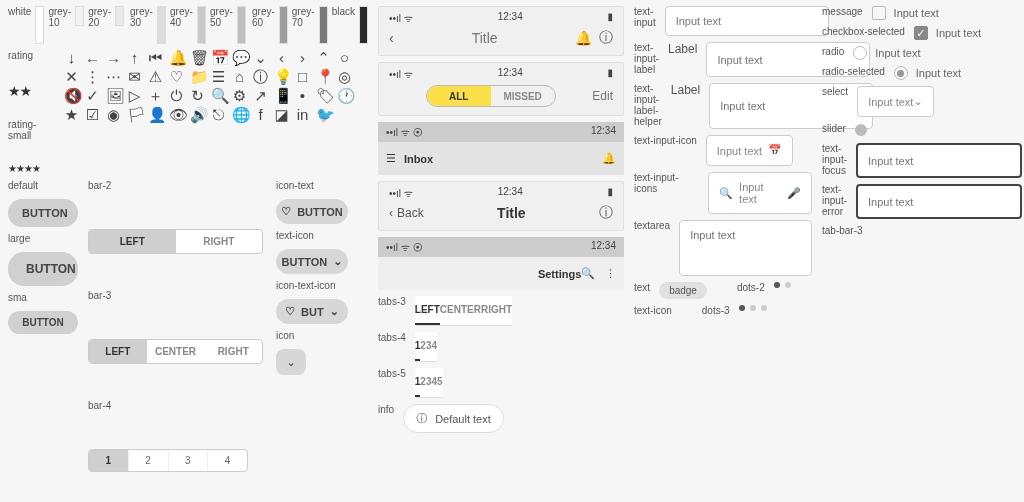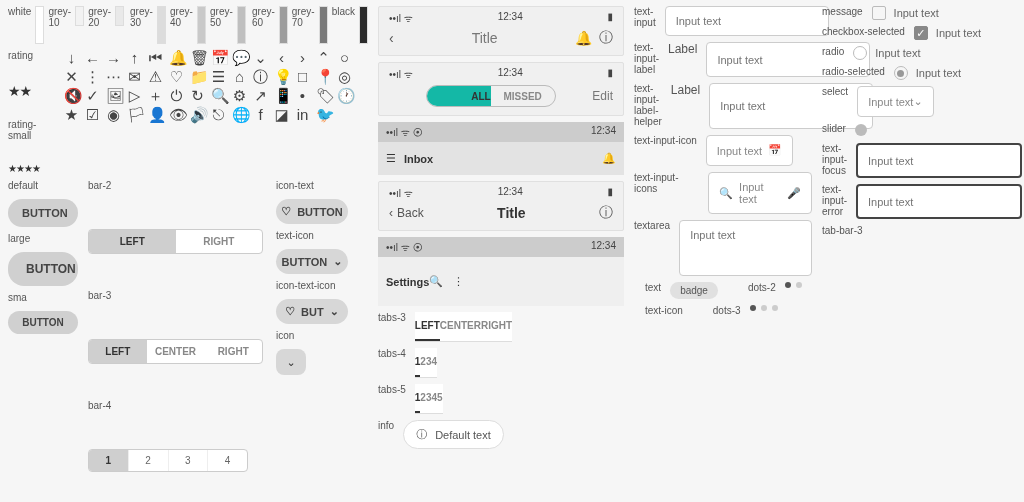--- a/index.html
+++ b/index.html
@@ -53,24 +53,24 @@
   .table-row .cell{font-size:10px; color:#666;}
   .cb { width:12px;height:12px;border:1px solid #bbb;border-radius:2px;}
   
   .bar { background:#f0f0f0; border:1px solid #e0e0e0; border-radius:2px; padding:4px 8px; }
   .status { display:flex; justify-content:space-between; font-size:10px; color:#444; padding:0 2px;}
   .navbar { display:flex; align-items:center; justify-content:space-between; padding:4px 2px; }
   .nav-mid { font-size:14px; color:#777; }
   .nav-left,.nav-right{display:flex;align-items:center;gap:6px;font-size:14px;color:#555;}
   .pillseg{display:flex;border:1px solid #bbb;border-radius:14px;overflow:hidden;height:22px;width:130px;}
   .pillseg .p{flex:1;text-align:center;font-size:10px;font-weight:700;line-height:22px;color:#888;}
-  .pillseg .p.a{background:#14b8a6;color:#333;text-align:right;}
+  .pillseg .p.a{background:#fde047;color:#333;}
   .inboxbar{background:#e3e3e3;padding:10px 8px;display:flex;align-items:center;justify-content:space-between;}
   .backrow{display:flex;align-items:center;gap:4px;font-size:12px;color:#555;}
-  .settingsbar{background:#efefef;padding:18px 8px;display:flex;align-items:center;justify-content:flex-start;}
+  .settingsbar{background:#efefef;padding:10px 8px;display:flex;align-items:center;justify-content:flex-end;}
   .tabs{display:flex;background:#fff;border-bottom:1px solid #ddd;}
   .tab{flex:1;text-align:center;font-size:10px;color:#888;padding:8px 0;font-weight:700;}
   .tab.act{color:#333;border-bottom:2px solid #333;}
   .toast{display:flex;gap:8px;align-items:center;background:#fff;border:1px solid #ddd;border-radius:18px;padding:6px 12px;font-size:11px;color:#555;width:fit-content;}
   
   .inp{border:1px solid #ccc;border-radius:4px;padding:8px 10px;font-size:11px;color:#888;background:#fff;}
   .inp.focus{border:2px solid #444;color:#888;}
   .inp.err{border:2px solid #444;}
   .errmsg{display:flex;align-items:center;gap:4px;font-size:10px;color:#555;margin-top:2px;}
   .inp-icon{display:flex;align-items:center;gap:6px;}
@@ -84,21 +84,21 @@
   .ck{display:flex;align-items:center;gap:8px;font-size:11px;color:#666;}
   .ckb{width:14px;height:14px;border:1px solid #bbb;border-radius:2px;display:flex;align-items:center;justify-content:center;font-size:11px;}
   .ckb.on{background:#888;color:#fff;border-color:#888;}
   .rdb{width:14px;height:14px;border:1px solid #bbb;border-radius:50%;display:flex;align-items:center;justify-content:center;}
   .rdb.on::after{content:"";width:7px;height:7px;border-radius:50%;background:#999;}
   .sel{display:flex;justify-content:space-between;align-items:center;}
   .slider{position:relative;height:14px;}
   .slider .track{position:absolute;top:6px;left:0;right:0;height:2px;background:#ccc;}
   .slider .thumb{position:absolute;top:1px;left:22%;width:12px;height:12px;border-radius:50%;background:#bbb;}
   .sec{display:flex;flex-direction:row;gap:9px;}
-  .group{display:flex;gap:30px;margin-left:11px;}
+  .group{display:flex;gap:30px;}
 </style>
 </head>
 <body>
 
 <div class="page">
 
   <div class="col c1">
     <div class="swatch-grid">
       <div class="swatch-col">
         <div class="lbl">white</div>

